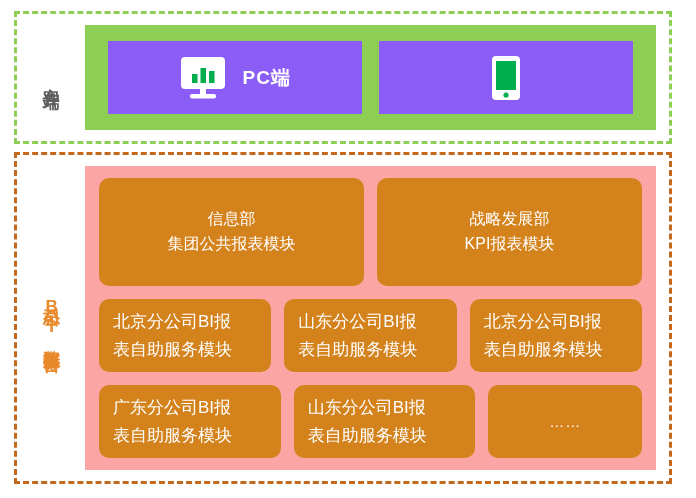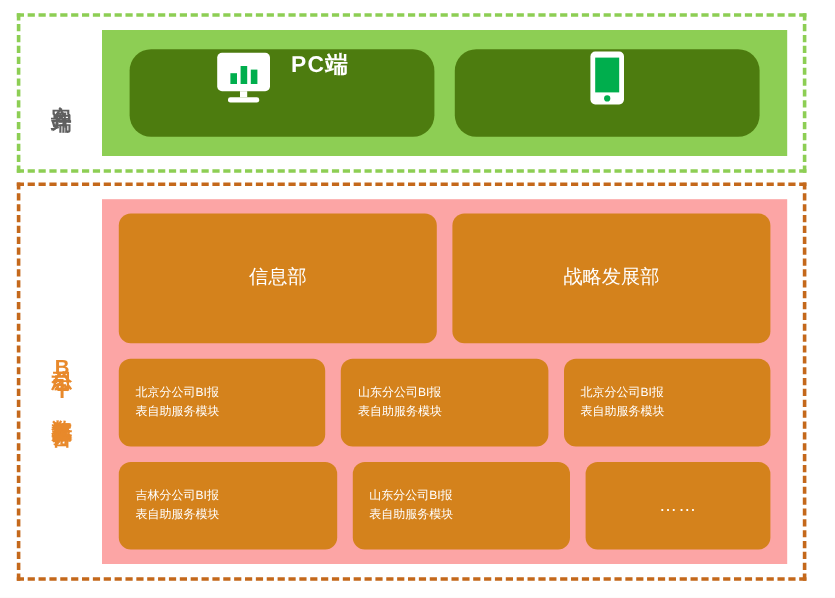--- a/index.html
+++ b/index.html
@@ -55,25 +55,26 @@
     margin: 11px 13px 11px 0;
     background: #8DCE54;
     display: flex;
     align-items: center;
     justify-content: space-around;
     padding: 0 14px;
     box-sizing: border-box;
   }
 
   .client-card {
-    background: #4d7c0f;
-    border-radius: 18px;
+    background: #8b5cf6;
+    border-radius: 0;
     height: 73px;
     flex: 0 0 254px;
     display: flex;
+    align-items: center;
     justify-content: center;
     gap: 16px;
     color: #ffffff;
   }
 
   .client-card .card-icon {
     display: flex;
     align-items: center;
     justify-content: center;
     width: 48px;
@@ -151,21 +152,21 @@
     text-align: center;
     font-size: 16px;
     line-height: 1.55;
   }
 
   .mod-card.branch {
     flex: 1 1 0;
     justify-content: flex-start;
     text-align: left;
     padding: 0 14px;
-    font-size: 10px;
+    font-size: 17px;
     line-height: 1.6;
   }
 
   .mod-card.dots {
     flex: 1 1 0;
     justify-content: center;
     font-size: 15px;
     letter-spacing: 1px;
   }
 
@@ -213,25 +214,27 @@
   <div class="platform-section">
 
     <div class="platform-label">总公司BI数据服务平台</div>
 
     <div class="platform-panel">
 
       <div class="row row-top">
         <div class="mod-card wide">
           <span class="mod-text">
             <span>信息部</span>
+            <span class="l2">集团公共报表模块</span>
           </span>
         </div>
         <div class="mod-card wide">
           <span class="mod-text">
             <span>战略发展部</span>
+            <span class="l2">KPI报表模块</span>
           </span>
         </div>
       </div>
 
       <div class="row row-mid">
         <div class="mod-card branch">
           <span class="mod-text">
             <span>北京分公司BI报</span>
             <span class="l2">表自助服务模块</span>
           </span>
@@ -246,21 +249,21 @@
           <span class="mod-text">
             <span>北京分公司BI报</span>
             <span class="l2">表自助服务模块</span>
           </span>
         </div>
       </div>
 
       <div class="row row-bot">
         <div class="mod-card branch">
           <span class="mod-text">
-            <span>吉林分公司BI报</span>
+            <span>广东分公司BI报</span>
             <span class="l2">表自助服务模块</span>
           </span>
         </div>
         <div class="mod-card branch">
           <span class="mod-text">
             <span>山东分公司BI报</span>
             <span class="l2">表自助服务模块</span>
           </span>
         </div>
         <div class="mod-card dots">

